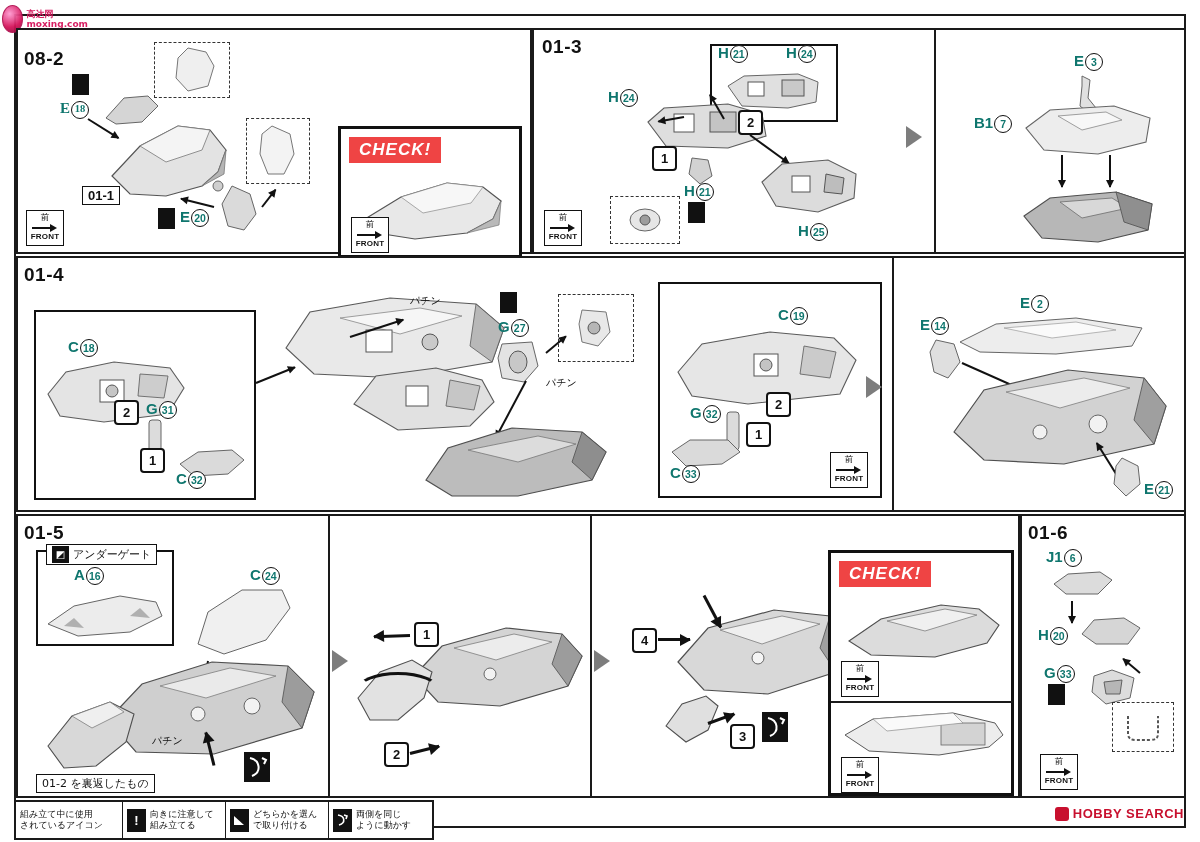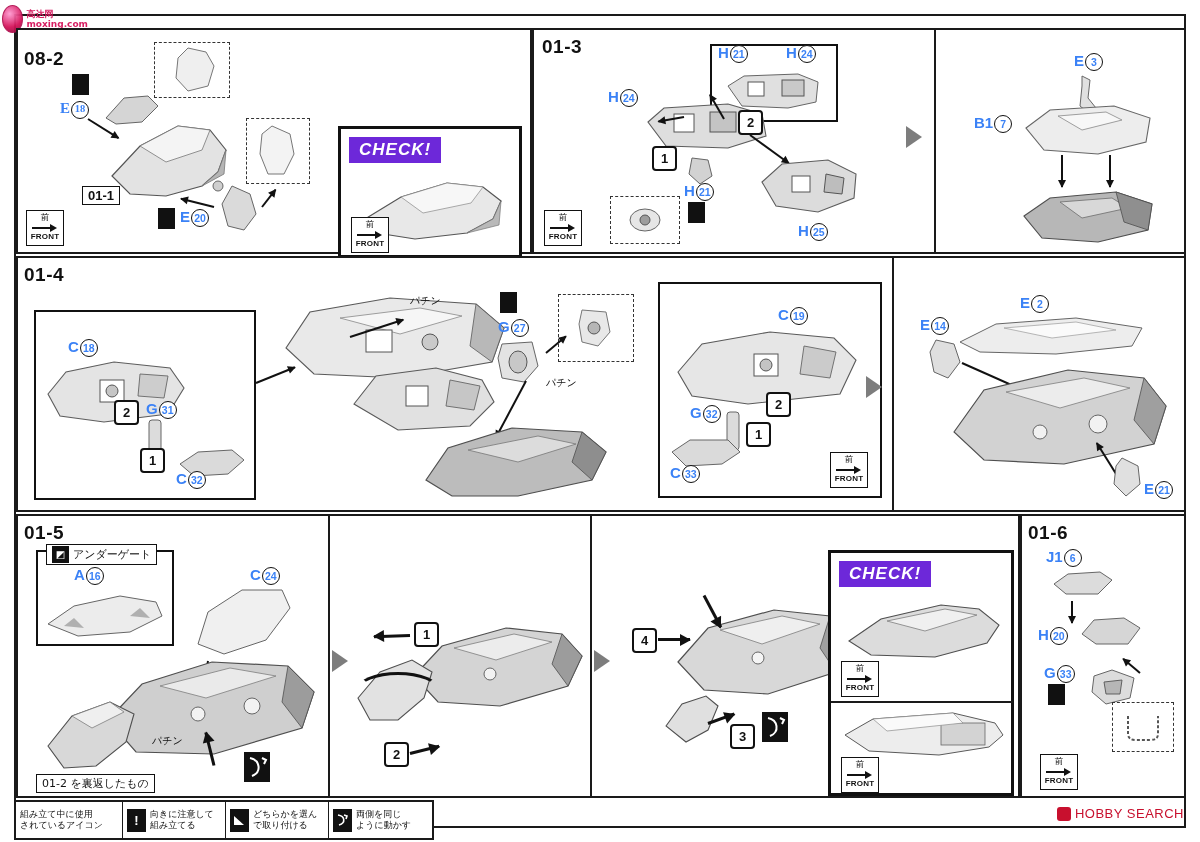--- a/index.html
+++ b/index.html
@@ -45,21 +45,21 @@
     letter-spacing:.5px;
     color:#111;
     font-family:"Liberation Sans", sans-serif;
   }
   
   .tag{
     position:absolute;
     font-size:15px;
     font-weight:700;
     white-space:nowrap;
-    color:#3b82f6;
+    color:#0f766e;
   }
   
   .cnum{
     display:inline-flex;
     align-items:center;justify-content:center;
     width:16px;height:16px;
     border:1.6px solid #111;
     border-radius:50%;
     font-size:10.5px;
     line-height:1;
@@ -113,21 +113,21 @@
   .frontbox .lbl{font-size:8px;font-weight:700;letter-spacing:.2px;margin-top:0px;}
   
   .checkbox{
     position:absolute;
     border:3px solid #111;
     background:#fff;
     box-sizing:border-box;
   }
   .checktab{
     position:absolute;
-    background:#6d28d9;color:#fff;
+    background:#ef4444;color:#fff;
     font-size:17px;font-weight:700;
     font-style:italic;
     padding:3px 10px;
     letter-spacing:1px;
   }
   .dashbox{
     position:absolute;
     border:1.5px dashed #333;
   }
   .innerbox{
@@ -196,21 +196,21 @@
     left:0;right:0;
     top:806px;
     text-align:center;
     font-size:21px;
     font-weight:600;
     letter-spacing:1px;
   }
   .logo{
     position:absolute;
     right:16px;top:806px;
-    font-size:13px;font-weight:400;
+    font-size:13px;font-weight:700;
     color:#c8102e;
     letter-spacing:.5px;
     display:flex;align-items:center;gap:4px;
   }
   .logo .mark{
     display:inline-block;width:14px;height:14px;background:#c8102e;border-radius:3px;
   }
   .watermark{
     position:absolute;
     left:2px;top:2px;

